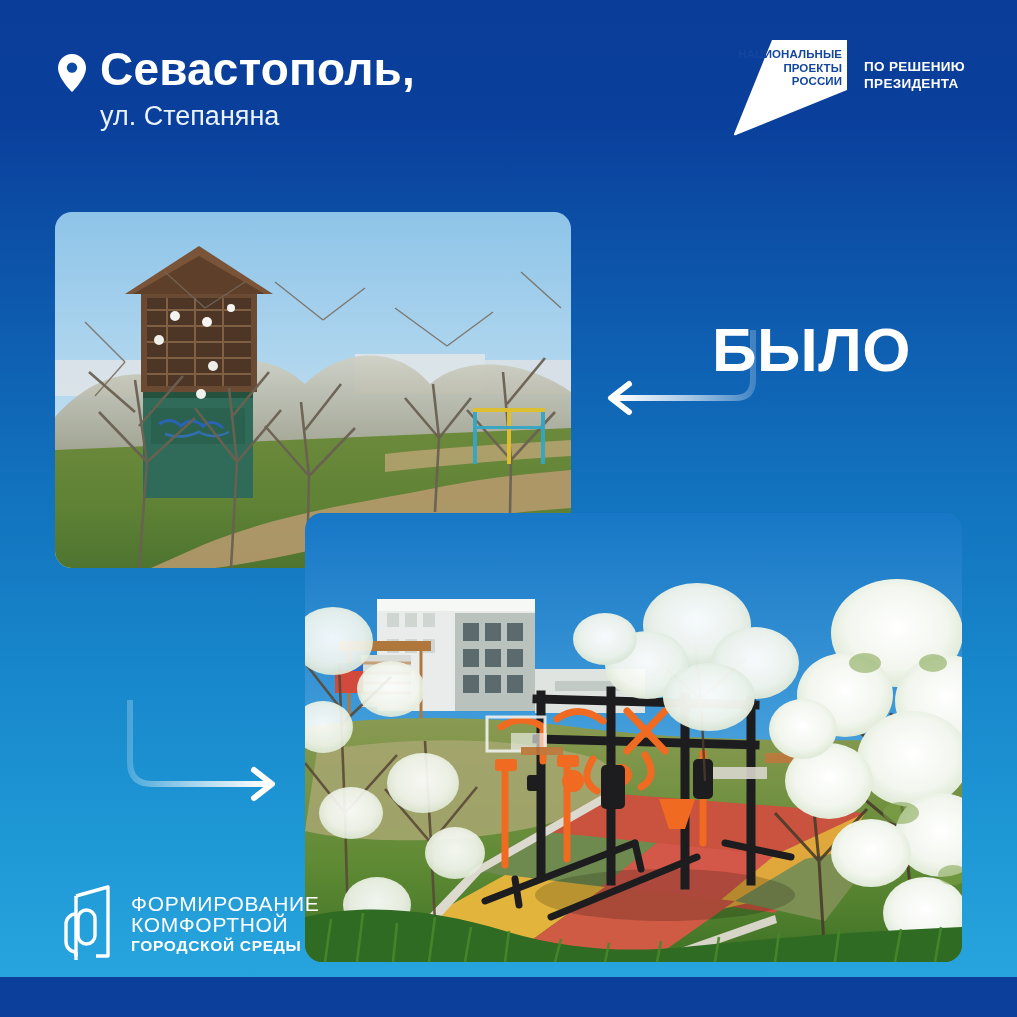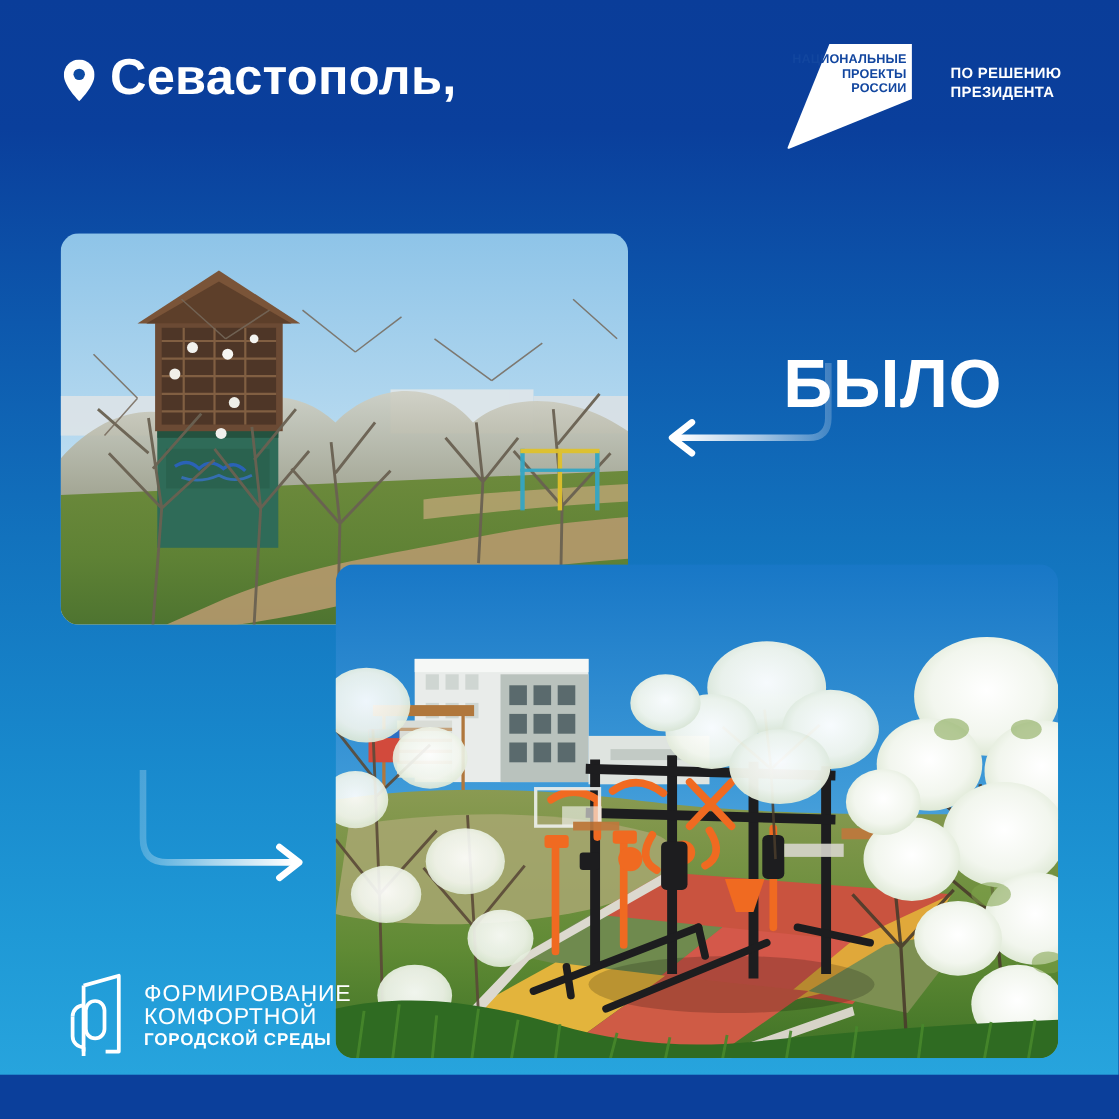--- a/index.html
+++ b/index.html
@@ -28,21 +28,21 @@
   .city{
     font-size:46px;line-height:54px;font-weight:700;color:#ffffff;
     letter-spacing:.2px;white-space:nowrap;
   }
   .street{
     font-size:27px;line-height:32px;font-weight:400;color:#eaf2fb;
     margin:4px 0 0 42px;white-space:nowrap;
   }
 
   
-  .np-logo{position:absolute;right:52px;top:38px;display:flex;align-items:flex-start;gap:32px;}
+  .np-logo{position:absolute;right:52px;top:38px;display:flex;align-items:flex-start;gap:14px;}
   .np-flag{position:relative;width:118px;height:100px;}
   .np-flag svg{position:absolute;left:0;top:0;}
   .np-flag .np-text{
     position:absolute;left:0;top:10px;width:110px;
     text-align:right;color:#12469f;font-weight:700;
     font-size:11.5px;line-height:13.5px;letter-spacing:.1px;
   }
   .np-right{
     color:#ffffff;font-weight:700;font-size:13.5px;line-height:17px;
     letter-spacing:.3px;margin-top:20px;white-space:nowrap;
@@ -82,20 +82,21 @@
   <div class="header">
     <div class="loc-line">
       <span class="pin-icon">
         <svg viewBox="0 0 28 38" xmlns="http://www.w3.org/2000/svg">
           <path d="M14 0C6.27 0 0 6.27 0 14c0 10.5 14 24 14 24s14-13.5 14-24C28 6.27 21.73 0 14 0z" fill="#ffffff"></path>
           <circle cx="14" cy="13.6" r="5.2" fill="#0c4aa3"></circle>
         </svg>
       </span>
       <span class="city">Севастополь,</span>
     </div>
+    <div class="street">ул. Степаняна</div>
   </div>
 
   <div class="np-logo">
     <div class="np-flag">
       <svg viewBox="0 0 118 100" xmlns="http://www.w3.org/2000/svg">
         <path d="M115 2 H40 L2 96 Q1.5 98 4 97 L115 52 Z" fill="#ffffff"></path>
       </svg>
       <div class="np-text">
         <div>НАЦИОНАЛЬНЫЕ</div>
         <div>ПРОЕКТЫ</div>

